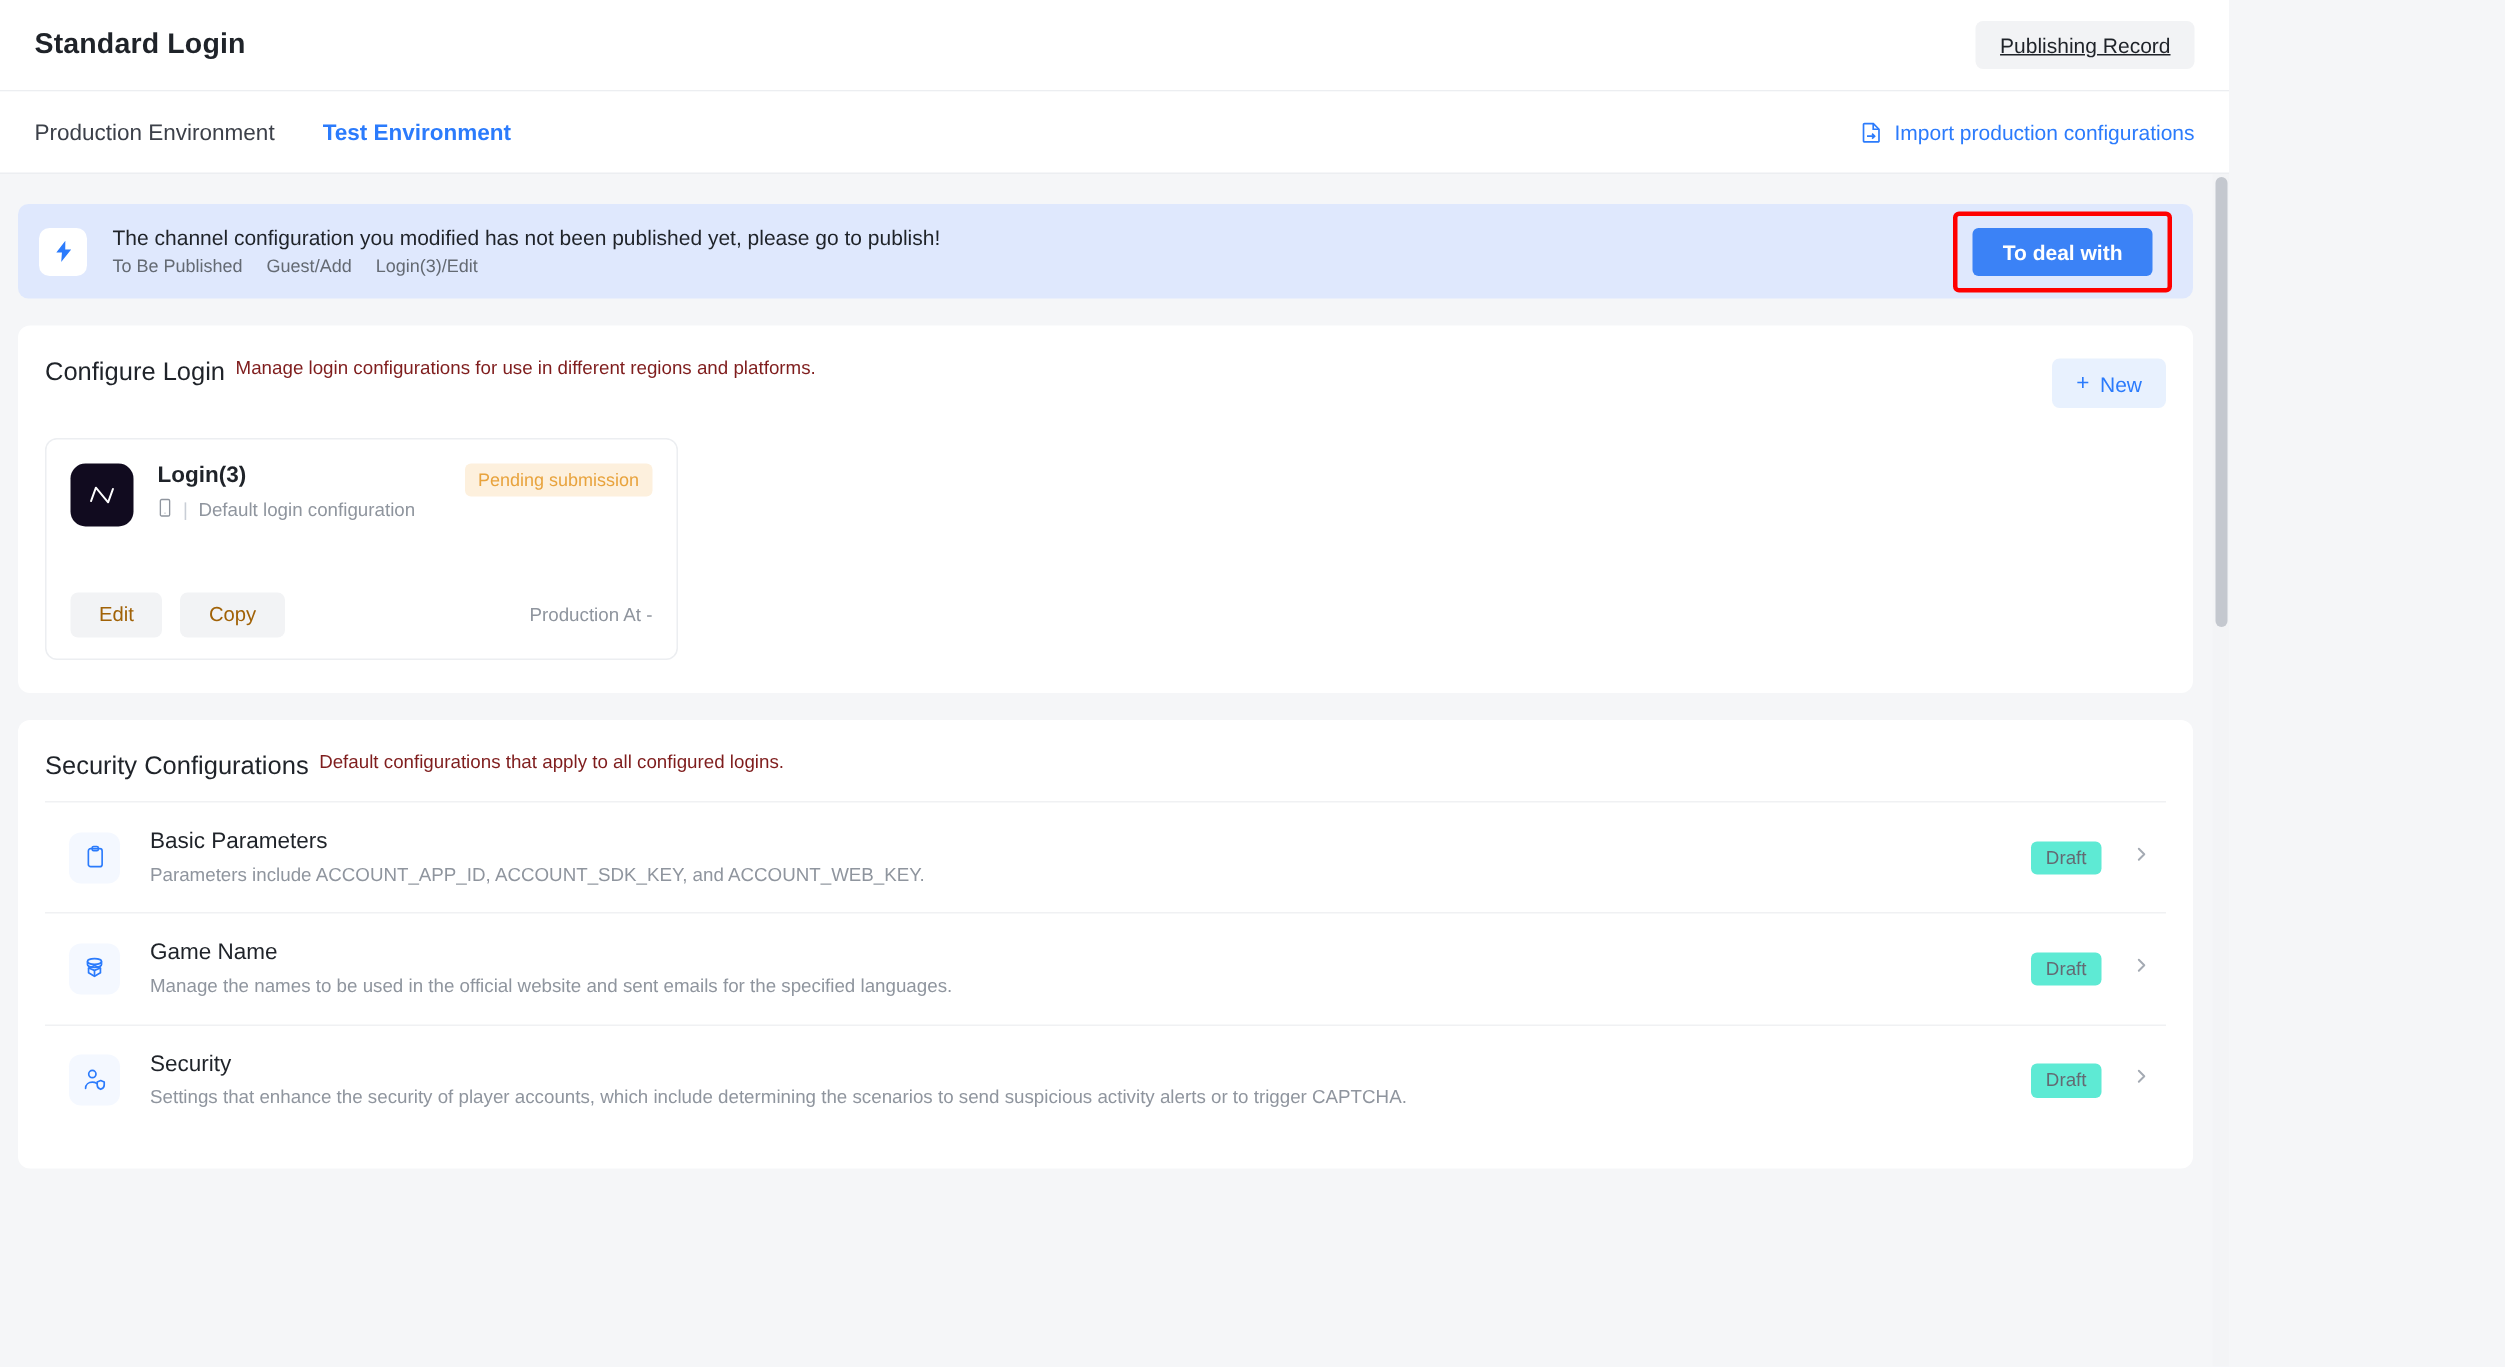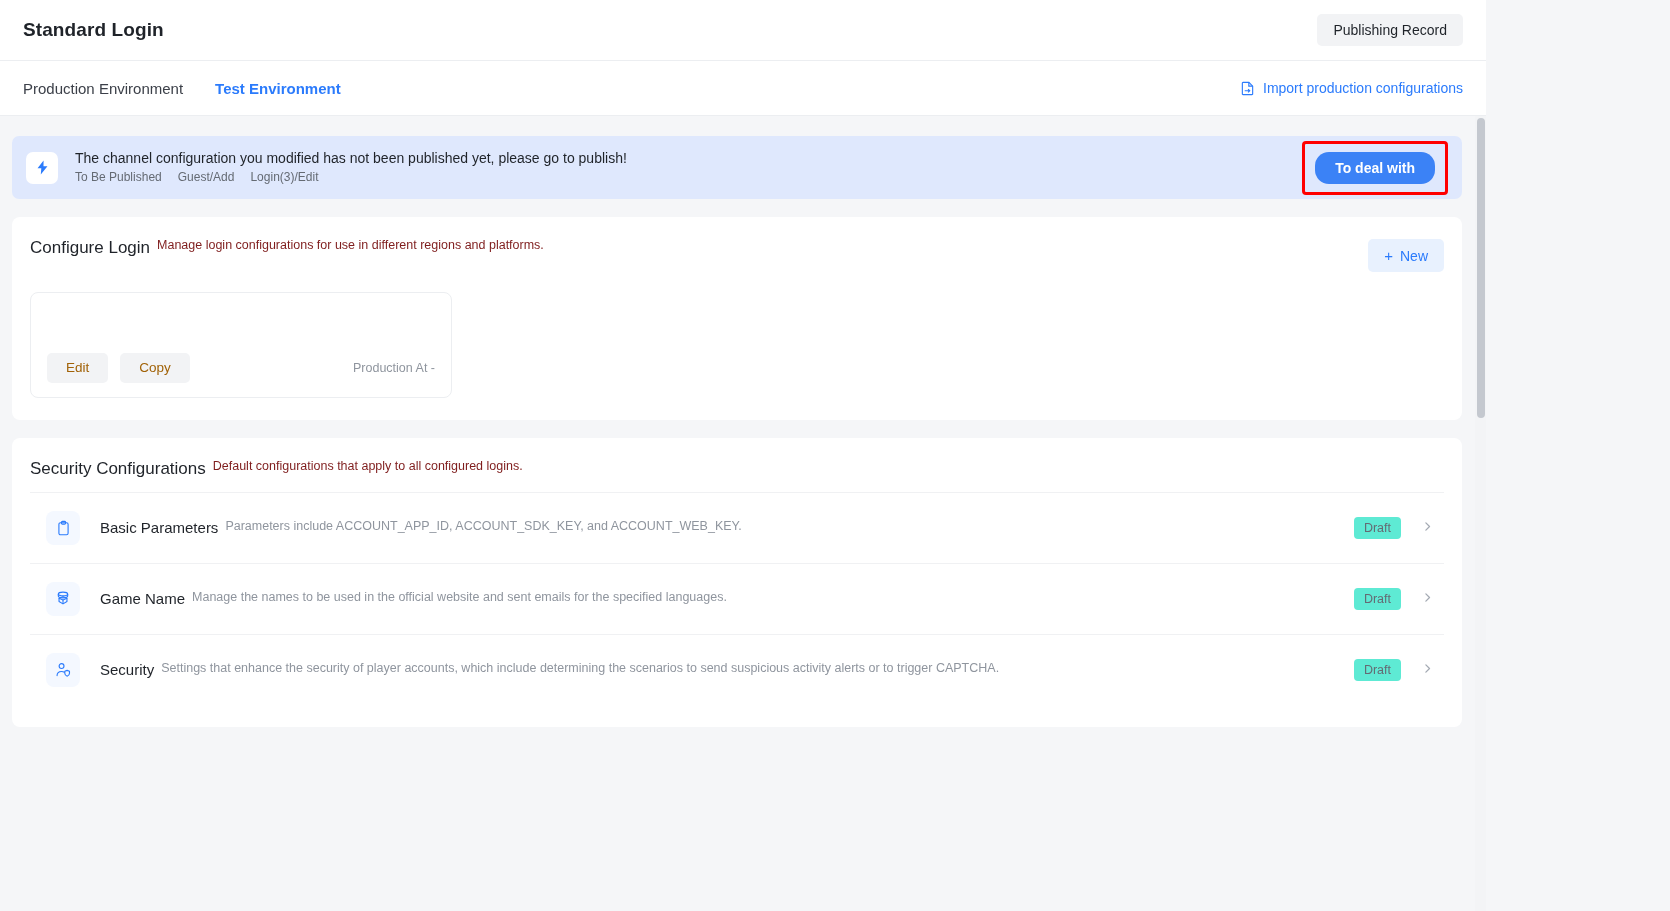--- a/index.html
+++ b/index.html
@@ -34,20 +34,21 @@
   .publishing-record-btn {
     background: #f2f3f5;
     border: none;
     border-radius: 5px;
     padding: 9px 16px;
     font-size: 14px;
     color: #1f2329;
     font-family: "Liberation Sans", sans-serif;
     cursor: pointer;
     line-height: 1;
+    text-decoration: underline;
   }
 
   
   .tabbar {
     height: 55px;
     background: #ffffff;
     display: flex;
     align-items: center;
     padding: 0 23px;
     border-bottom: 1px solid #eceef1;
@@ -109,21 +110,21 @@
   .deal-wrap {
     position: relative;
     padding: 8px 10px;
     border: 3px solid #ff0000;
     border-radius: 4px;
   }
   .deal-btn {
     background: #3b82f6;
     color: #ffffff;
     border: none;
-    border-radius: 14px;
+    border-radius: 4px;
     font-size: 14px;
     font-weight: bold;
     padding: 9px 20px;
     cursor: pointer;
     font-family: "Liberation Sans", sans-serif;
     line-height: 1;
   }
 
   
   .card {
@@ -211,21 +212,21 @@
     cursor: pointer;
   }
   .conf-row:first-child { border-top: 1px solid #f0f1f3; }
   .conf-icon {
     width: 34px; height: 34px;
     border-radius: 8px;
     background: #f4f8ff;
     display: flex; align-items: center; justify-content: center;
     flex: 0 0 auto;
   }
-  .conf-texts { margin-left: 20px; display: flex; flex-direction: row; gap: 7px; }
+  .conf-texts { margin-left: 20px; display: flex; flex-direction: column; gap: 7px; }
   .conf-name { font-size: 15px; color: #1f2329; line-height: 1.1; }
   .conf-desc { font-size: 12.5px; color: #8f959e; line-height: 1.1; }
   .conf-spacer { flex: 1; }
   .draft-badge {
     background: #5eead4;
     color: #646a73;
     font-size: 12.5px;
     padding: 5px 10px;
     border-radius: 4px;
     line-height: 1;
@@ -314,20 +315,42 @@
             </div>
             <div class="card-head-spacer"></div>
             <button class="new-btn">
               <span class="plus">+</span>
               <span>New</span>
             </button>
           </div>
 
           <div class="tiles">
             <div class="login-tile">
+              <div class="tile-top">
+                <div class="tile-icon">
+                  <svg width="26" height="26" viewBox="0 0 32 32" fill="none" stroke="#ffffff" stroke-width="1.6" stroke-linejoin="round" stroke-linecap="round">
+                    <path d="M7 21 L11 10 L21 22 L25 11"></path>
+                  </svg>
+                </div>
+                <div class="tile-info">
+                  <div class="tile-name">Login(3)</div>
+                  <div class="tile-meta">
+                    <span>
+                      <svg width="10" height="13" viewBox="0 0 12 16" fill="none" stroke="#8f959e" stroke-width="1.1">
+                        <rect x="2.2" y="1.2" width="7.6" height="13.6" rx="1.1"></rect>
+                        <circle cx="6" cy="12.4" r="0.45" fill="#8f959e" stroke="none"></circle>
+                      </svg>
+                    </span>
+                    <span class="divider">|</span>
+                    <span>Default login configuration</span>
+                  </div>
+                </div>
+                <div class="tile-top-spacer"></div>
+                <span class="badge-pending">Pending submission</span>
+              </div>
               <div class="tile-bottom">
                 <button class="ghost-btn">Edit</button>
                 <button class="ghost-btn">Copy</button>
                 <div class="tile-bottom-spacer"></div>
                 <span class="published-at">Production At -</span>
               </div>
             </div>
           </div>
         </div>
 

